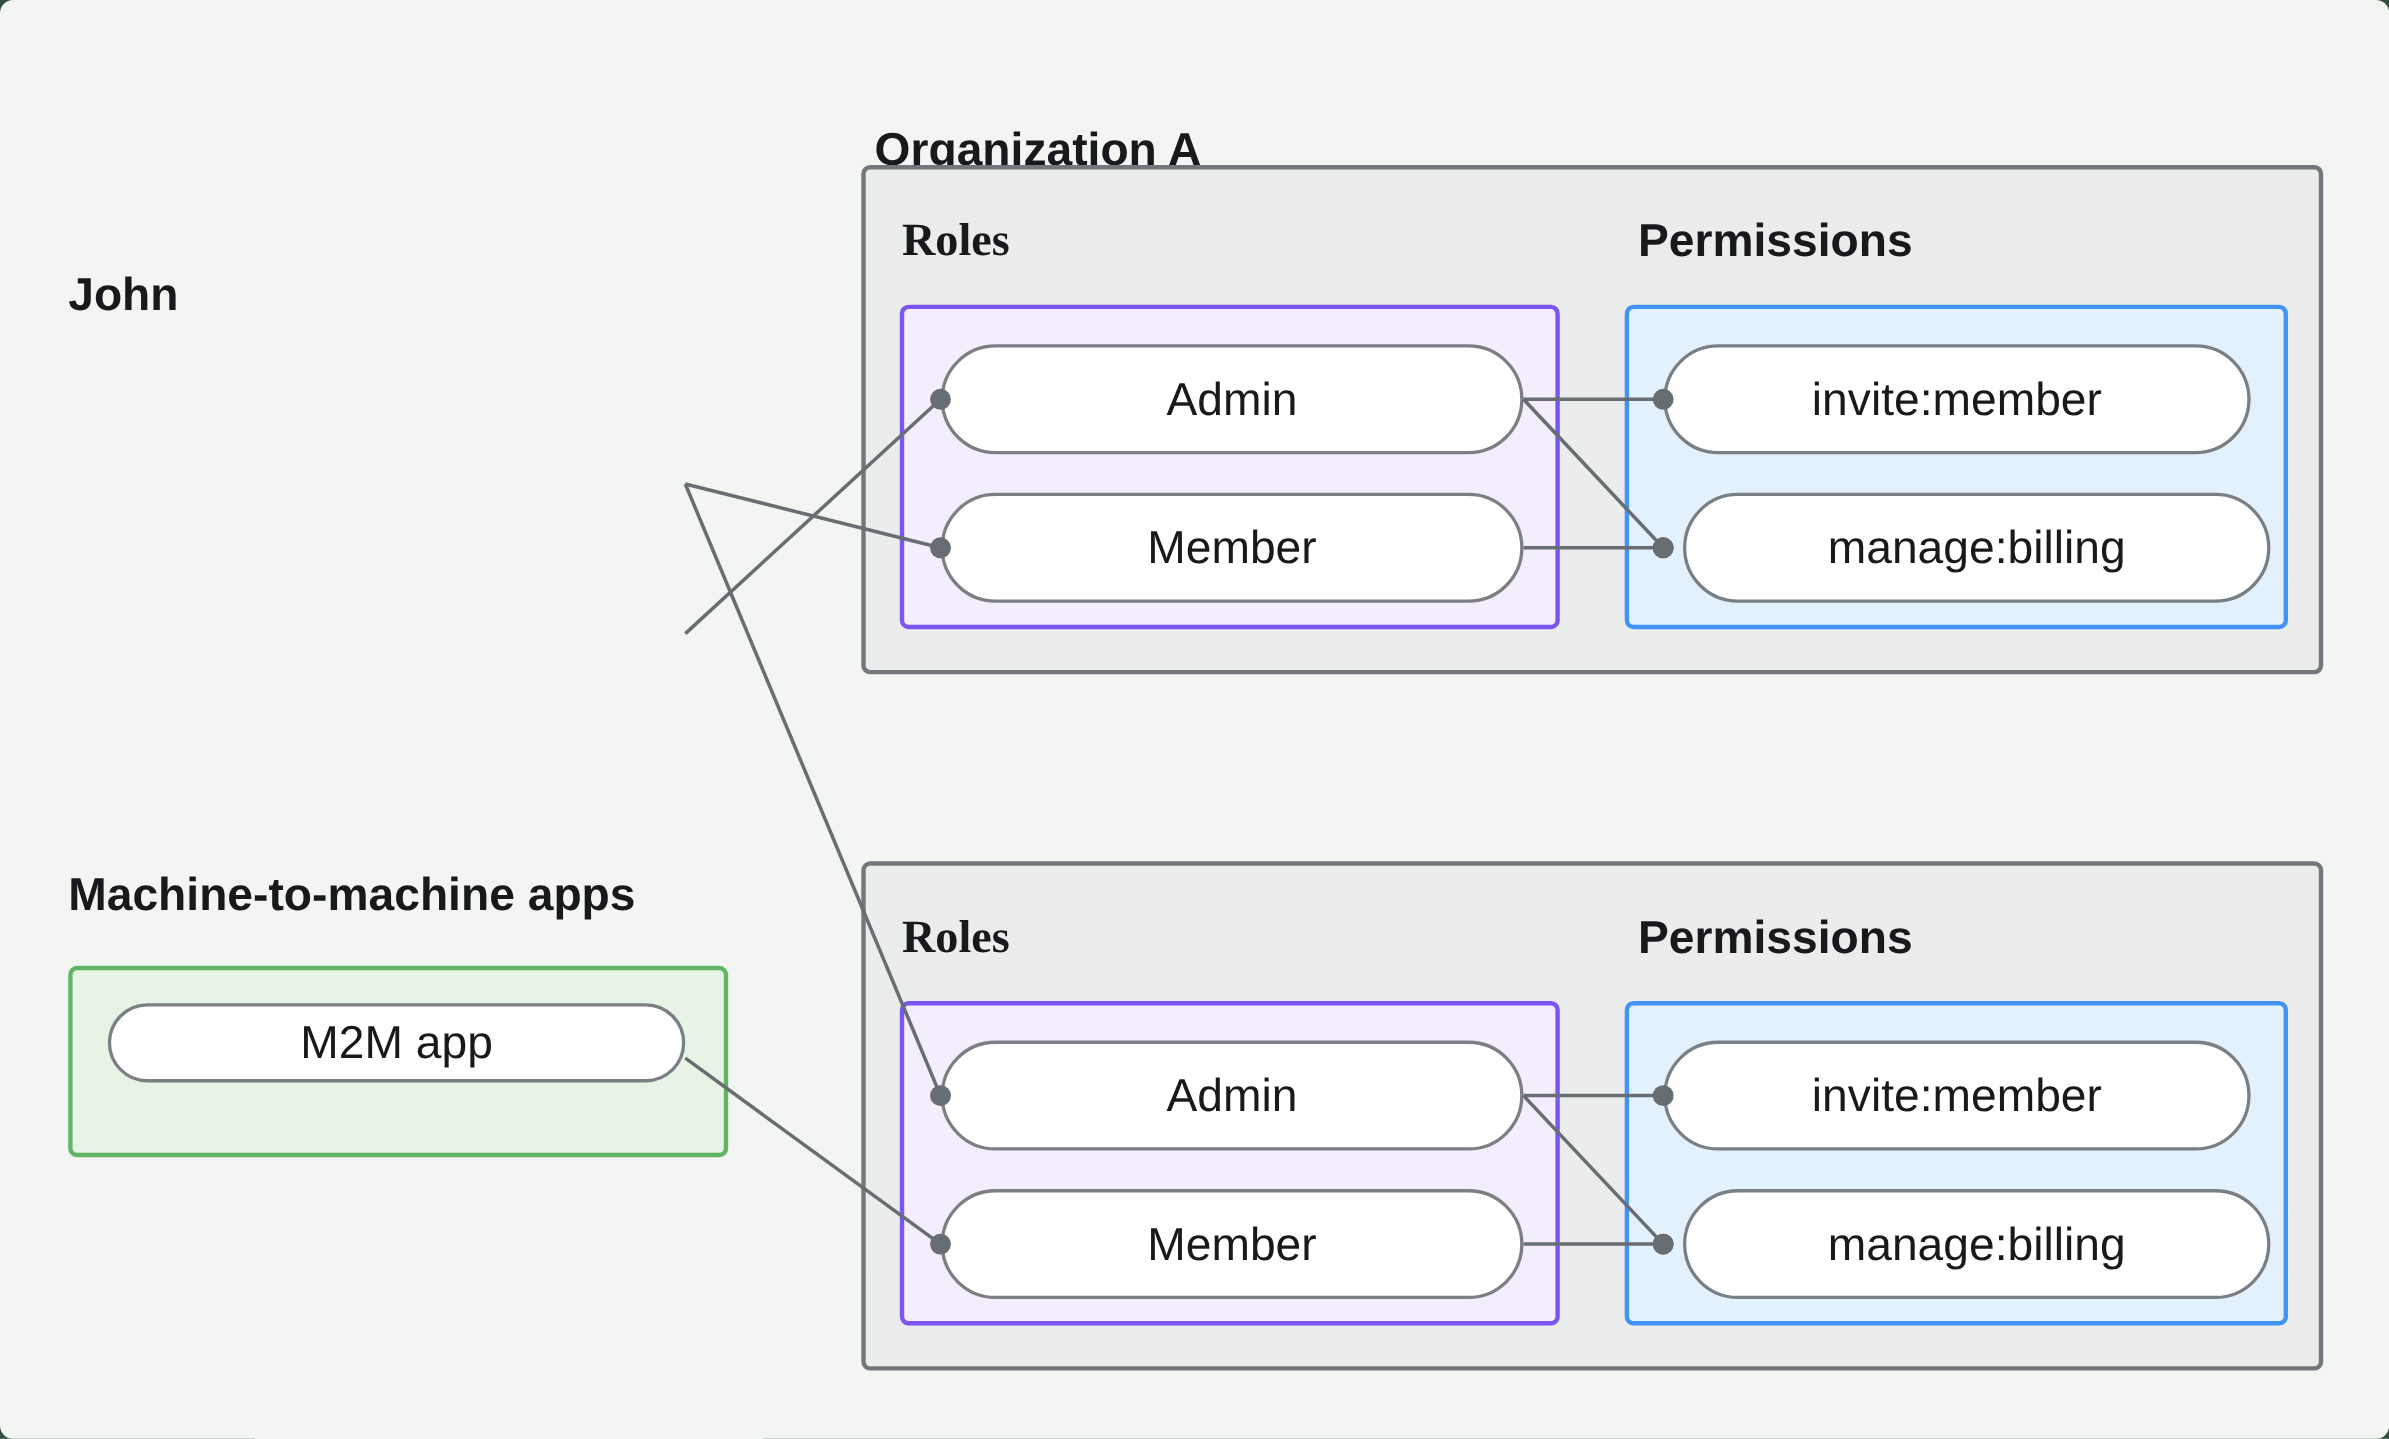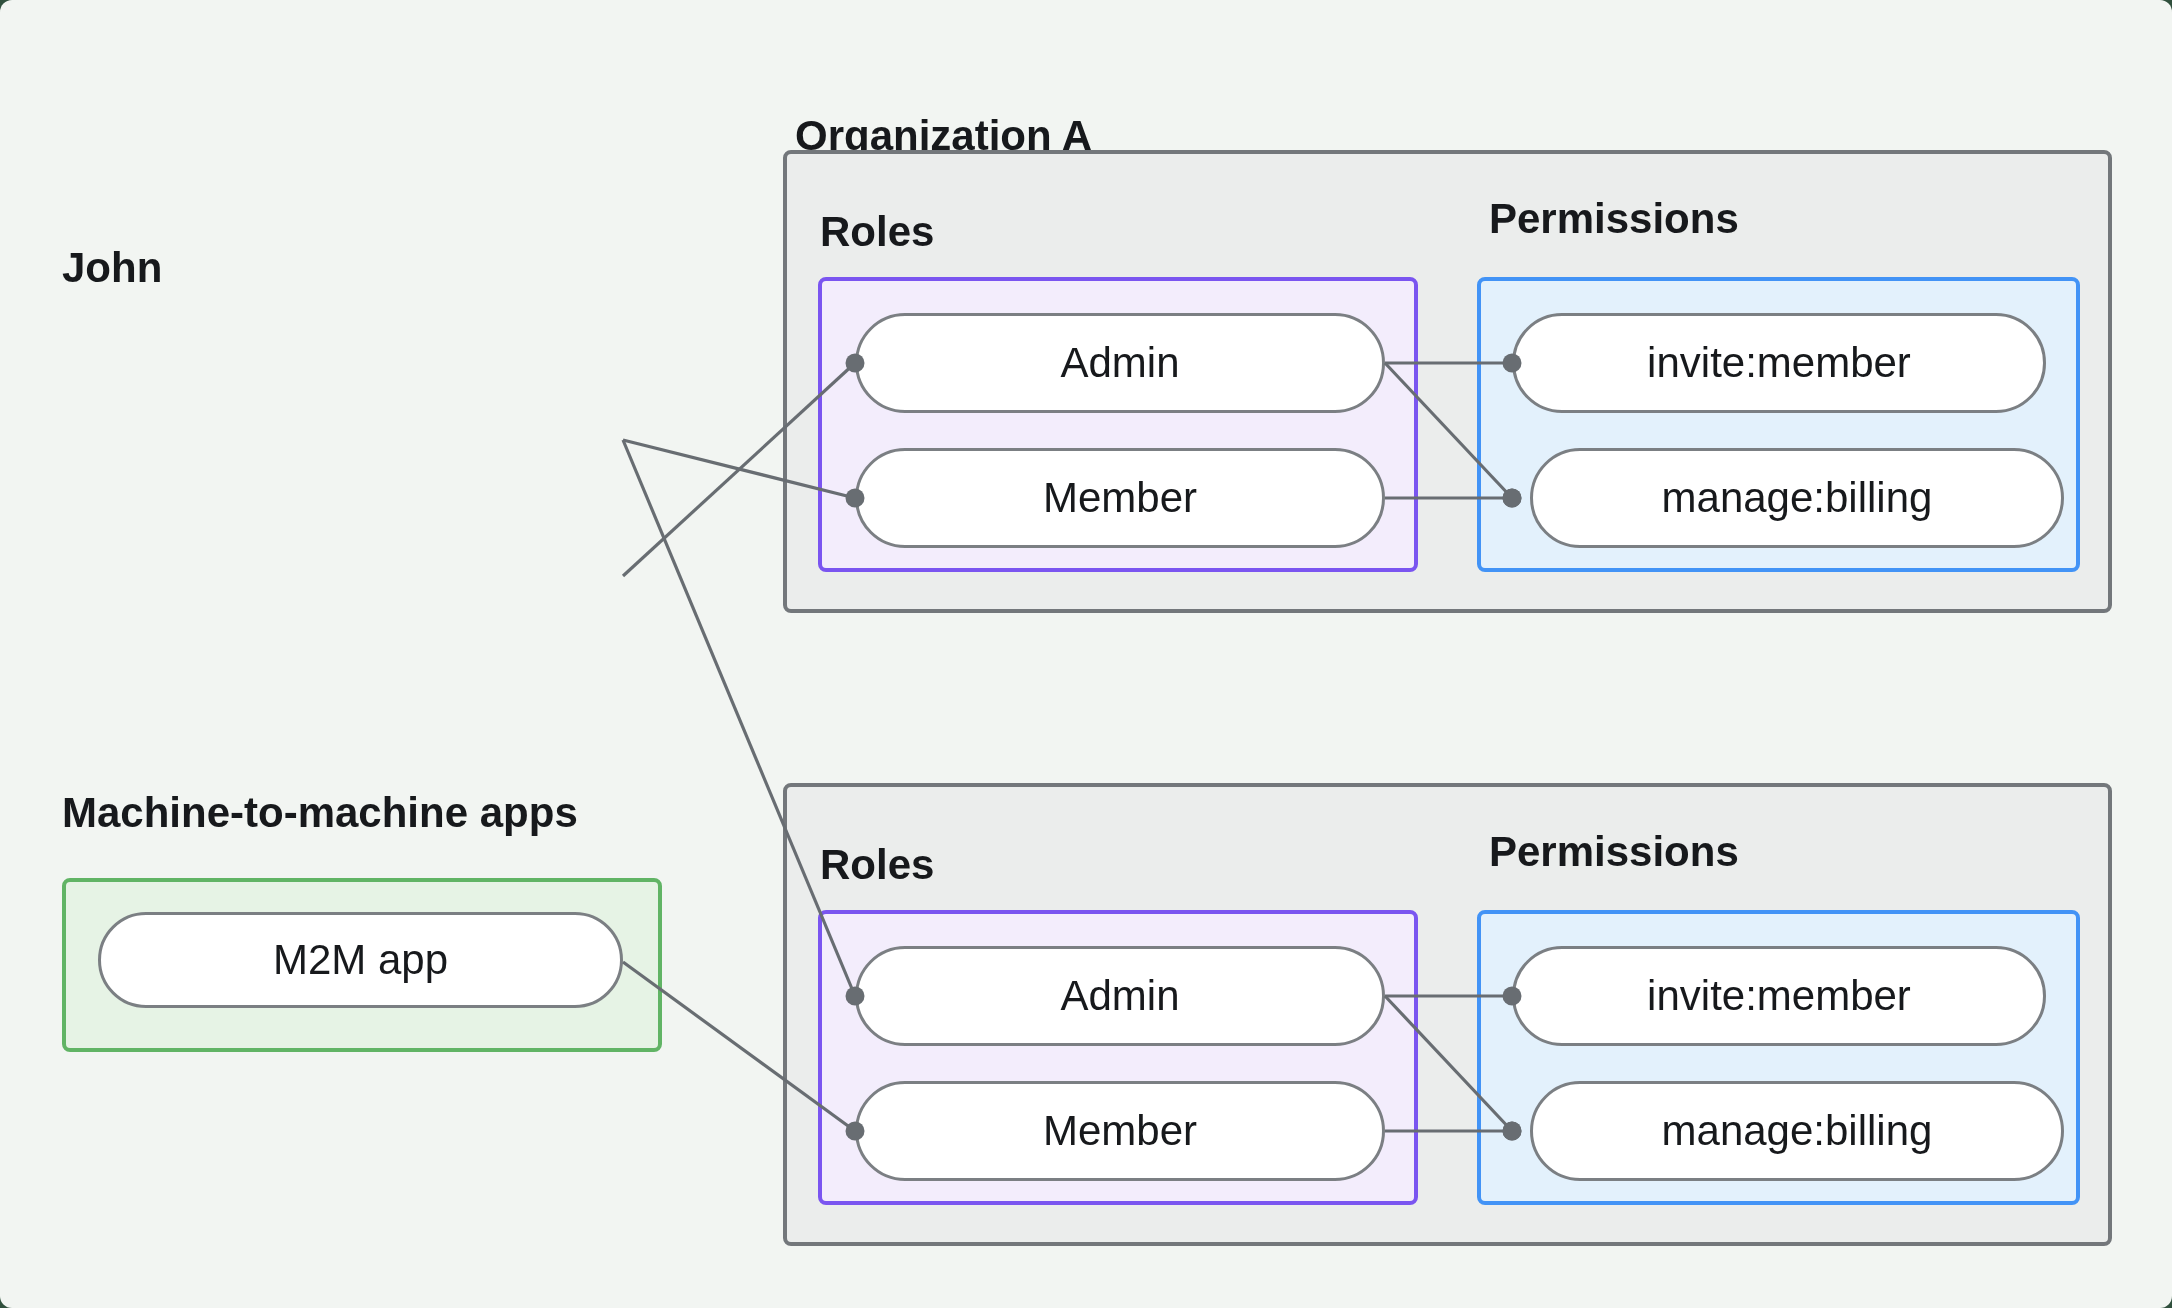--- a/index.html
+++ b/index.html
@@ -43,33 +43,33 @@
   }
   .pill-sarah { left: 32px; top: 56px;  width: 525px; height: 100px; }
   .pill-john  { left: 32px; top: 192px; width: 525px; height: 100px; }
 
   .m2m-label { left: 62px; top: 788px; }
   .m2m-box {
     position: absolute; left: 62px; top: 878px; width: 600px; height: 174px;
     background: var(--m2m-fill); border: 4px solid var(--m2m-border);
     border-radius: 8px;
   }
-  .pill-m2m { left: 32px; top: 30px; width: 525px; height: 96px; }
+  .pill-m2m { left: 32px; top: 30px; width: 525px; height: 72px; }
 
   
   .org { position: absolute; left: 0; width: 2172px; height: 663px; }
   .org-a { top: 0; }
   .org-b { top: 633px; }
   .org-label { left: 795px; top: 63px; margin-top: 48px; }
   .org-box {
     position: absolute; left: 783px; top: 150px; width: 1329px; height: 463px;
     background: var(--org-fill); border: 4px solid var(--org-border);
     border-radius: 8px;
   }
-  .roles-label { left: 33px; top: 53px; }
+  .roles-label { left: 33px; top: 40px; font-family: Liberation Serif, serif; }
   .perms-label { left: 702px; top: 40px; }
   .inner-box {
     position: absolute; top: 123px; height: 295px;
     border-radius: 8px;
   }
   .roles-box {
     left: 31px; width: 600px;
     background: var(--roles-fill); border: 4px solid var(--roles-border);
   }
   .perms-box {

